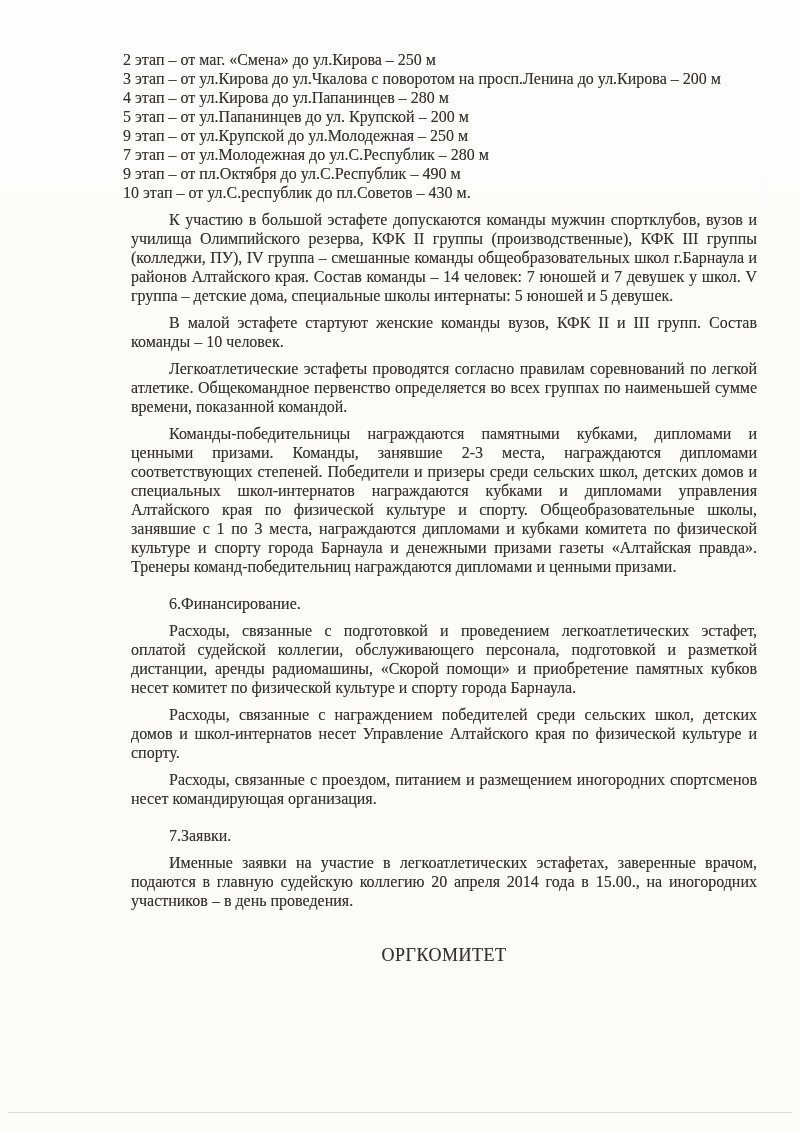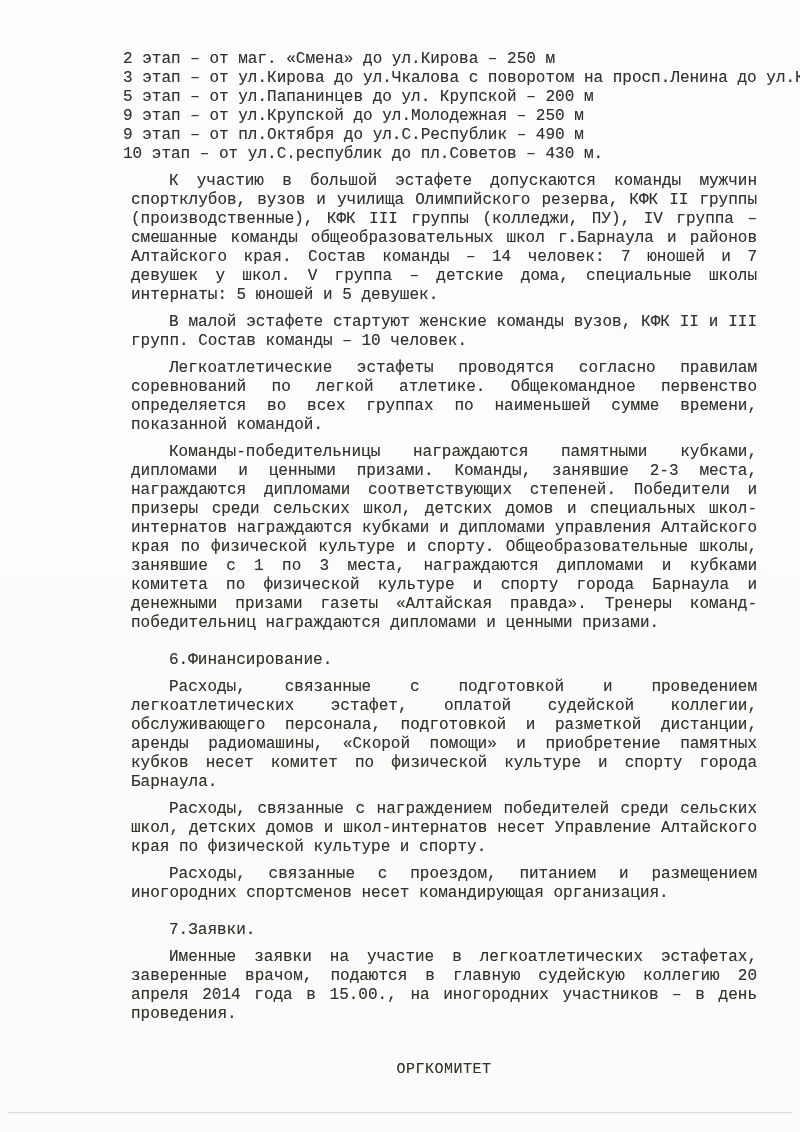--- a/index.html
+++ b/index.html
@@ -7,60 +7,61 @@
     width: 800px; height: 1132px;
     background: #ffffff;
     font-family: "Liberation Serif", "DejaVu Serif", serif;
   }
   .page {
     position: relative;
     width: 800px; height: 1132px;
     background: linear-gradient(180deg, #fdfdfd 0%, #fcfcfb 55%, #fbfbfa 100%);
     overflow: hidden;
     color: #34322e;
-    font-family: Liberation Mono, monospace;
   }
   .content {
     position: absolute;
     left: 123px; top: 50px;
     width: 642px;
     font-size: 16px;
     line-height: 19px;
     text-align: justify;
     text-shadow: 0 0 0.5px rgba(80, 78, 74, 0.55);
   }
   .stage-list { text-align: left; }
   .stage-list .stage-line { white-space: nowrap; }
   .para { margin: 8px; text-indent: 38px; }
   .heading { margin-top: 18px; }
   .signature {
     margin-top: 36px;
     text-align: center;
     text-indent: 0;
-    font-size: 15px;
+    font-size: 18px;
     letter-spacing: 0.5px;
   }
   .scan-line {
     position: absolute;
     left: 8px; right: 8px;
     top: 1112px; height: 1px;
     background: #dcdcda;
   }
 </style>
 </head>
 <body>
 
 <div class="page">
   <div class="content">
 
     <div class="stage-list">
       <div class="stage-line">2 этап – от маг. «Смена» до ул.Кирова – 250 м</div>
       <div class="stage-line">3 этап – от ул.Кирова до ул.Чкалова с поворотом на просп.Ленина до ул.Кирова – 200 м</div>
+      <div class="stage-line">4 этап – от ул.Кирова до ул.Папанинцев – 280 м</div>
       <div class="stage-line">5 этап – от ул.Папанинцев до ул. Крупской – 200 м</div>
       <div class="stage-line">9 этап – от ул.Крупской до ул.Молодежная – 250 м</div>
+      <div class="stage-line">7 этап – от ул.Молодежная до ул.С.Республик – 280 м</div>
       <div class="stage-line">9 этап – от пл.Октября до ул.С.Республик – 490 м</div>
       <div class="stage-line">10 этап – от ул.С.республик до пл.Советов – 430 м.</div>
     </div>
 
     <p class="para">К участию в большой эстафете допускаются команды мужчин спортклубов, вузов и училища Олимпийского резерва, КФК II группы (производственные), КФК III группы (колледжи, ПУ), IV группа – смешанные команды общеобразовательных школ г.Барнаула и районов Алтайского края. Состав команды – 14 человек: 7 юношей и 7 девушек у школ. V группа – детские дома, специальные школы интернаты: 5 юношей и 5 девушек.</p>
     <p class="para">В малой эстафете стартуют женские команды вузов, КФК II и III групп. Состав команды – 10 человек.</p>
 
     <p class="para">Легкоатлетические эстафеты проводятся согласно правилам соревнований по легкой атлетике. Общекомандное первенство определяется во всех группах по наименьшей сумме времени, показанной командой.</p>
     <p class="para">Команды-победительницы награждаются памятными кубками, дипломами и ценными призами. Команды, занявшие 2-3 места, награждаются дипломами соответствующих степеней. Победители и призеры среди сельских школ, детских домов и специальных школ-интернатов награждаются кубками и дипломами управления Алтайского края по физической культуре и спорту. Общеобразовательные школы, занявшие с 1 по 3 места, награждаются дипломами и кубками комитета по физической культуре и спорту города Барнаула и денежными призами газеты «Алтайская правда». Тренеры команд-победительниц награждаются дипломами и ценными призами.</p>
 

